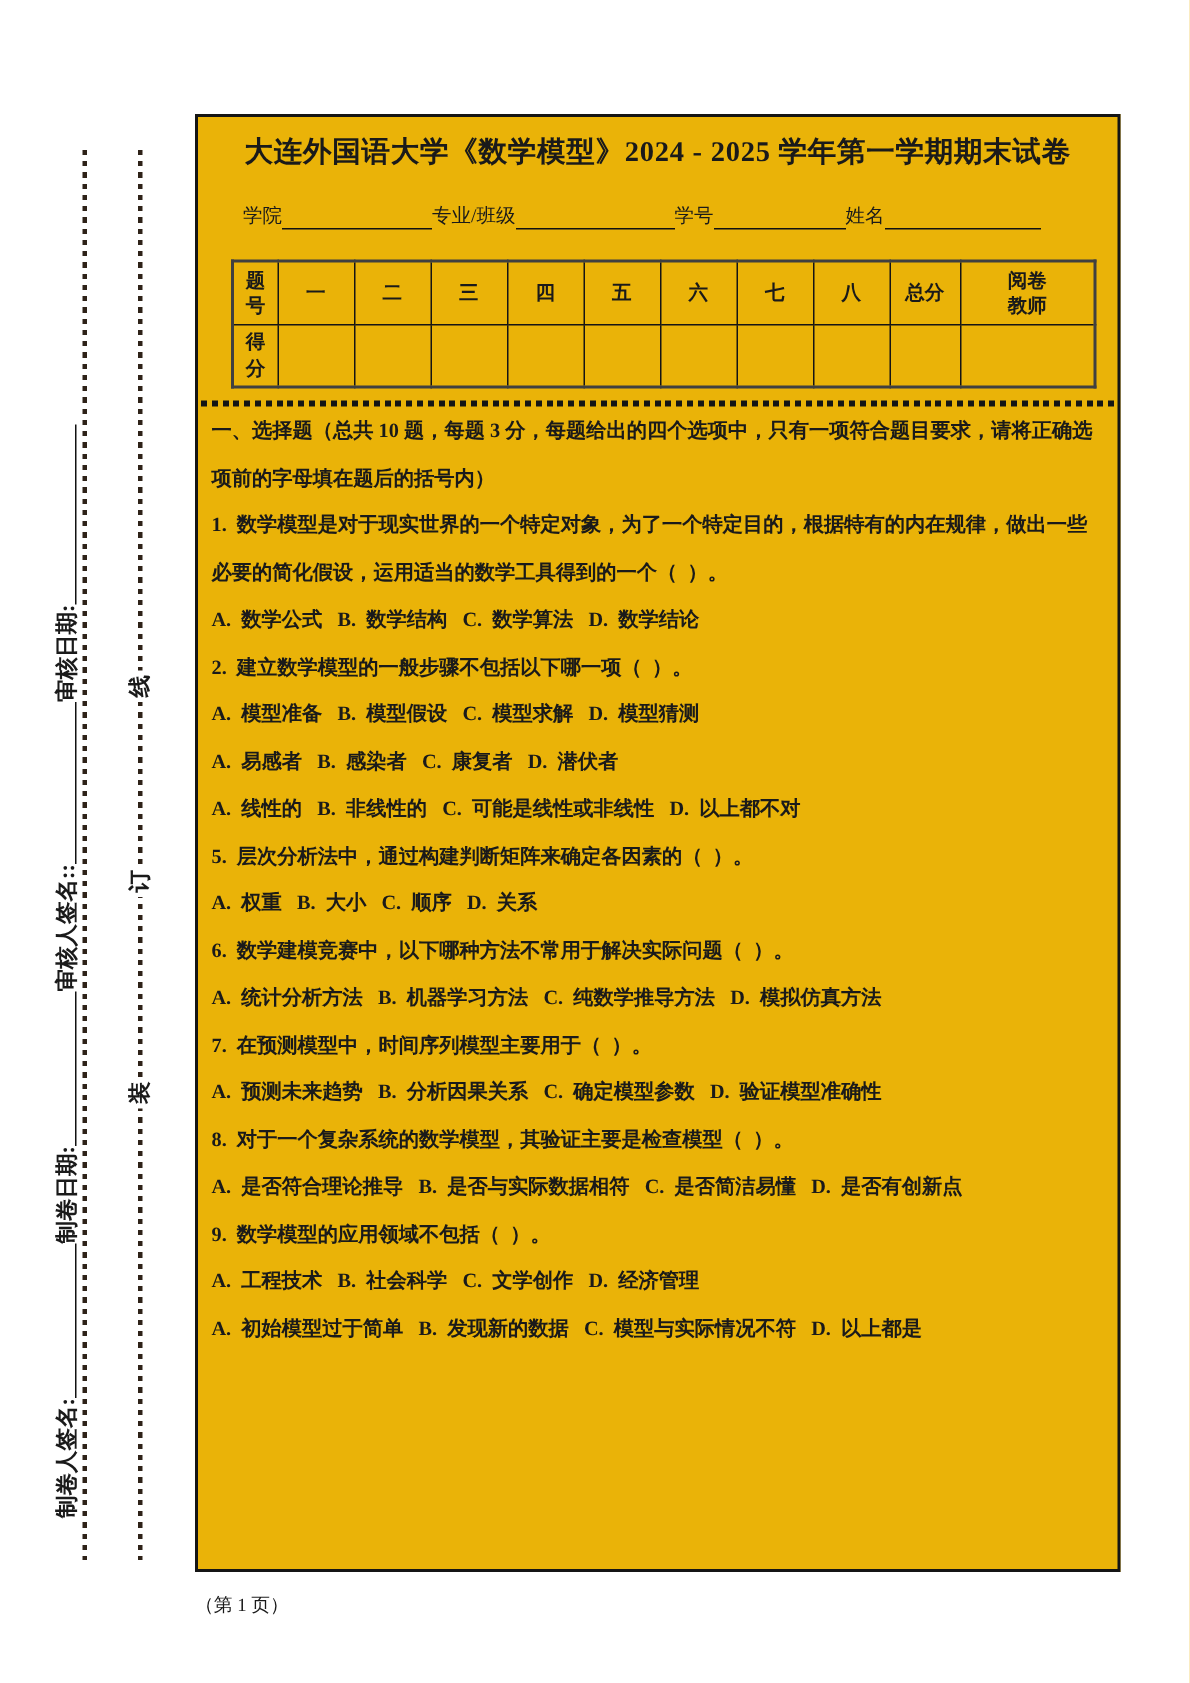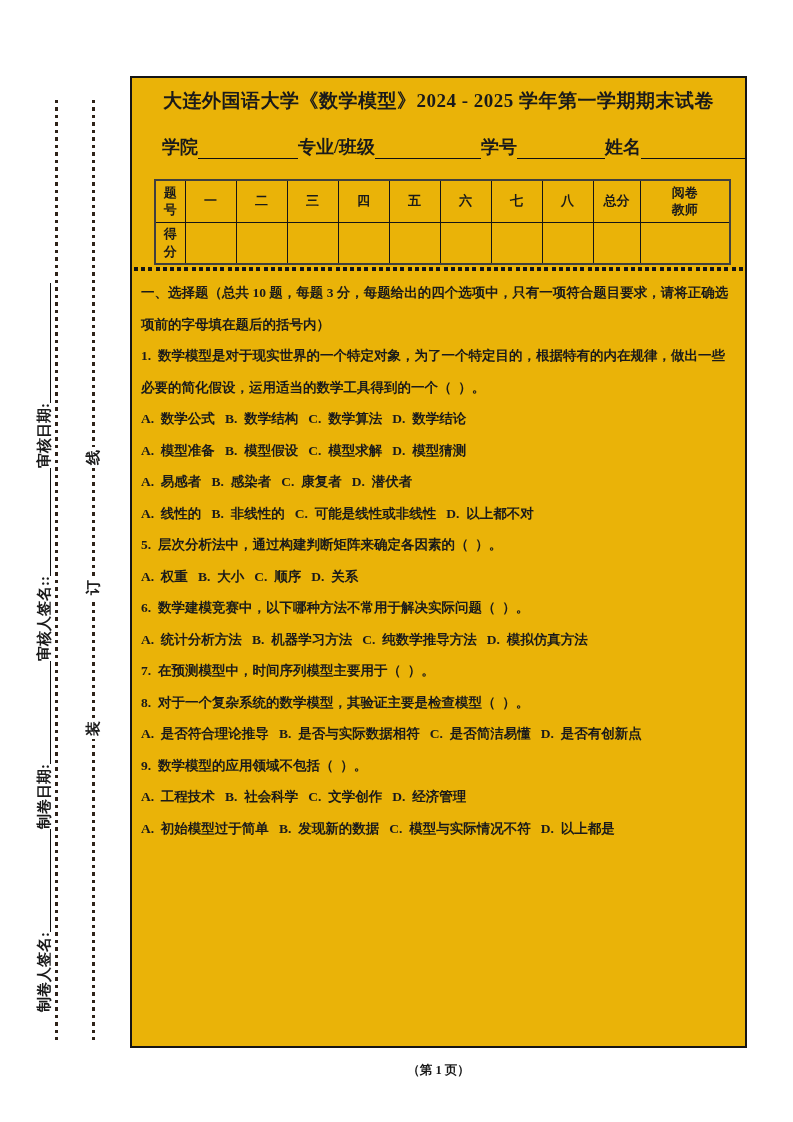--- a/index.html
+++ b/index.html
@@ -47,21 +47,21 @@
     width: 617px; height: 972px;
     border: 2px solid #151515; background: #eab308;
   }
   .title {
     margin-top: 10px; text-align: center;
     font-size: 19px; font-weight: 700; letter-spacing: 0.5px;
   }
   .fields {
     display: flex; align-items: flex-end;
     margin: 21px 20px 0 30px;
-    font-size: 18px; font-weight: 700;
+    font-size: 13px; font-weight: 400;
   }
   .fields .flabel { flex: 0 0 auto; }
   .fields .fblank {
     flex: 0 0 auto; height: 16px;
     border-bottom: 1.3px solid #111;
   }
   .b-college { width: 100px; }
   .b-major   { width: 106px; }
   .b-sid     { width: 88px;  }
   .b-name    { width: 104px; }
@@ -87,21 +87,21 @@
 
   .body-text {
     margin: 0 8px 0 9px; padding-top: 12px;
     font-size: 13.5px; font-weight: 600;
     line-height: 31.5px;
   }
   .body-text p { margin: 0; white-space: pre-wrap; }
 
   .footer {
     position: absolute; left: 130px; width: 617px; top: 1062px;
-    text-align: center; font-size: 12.5px; font-weight: 700;
+    text-align: left; font-size: 12.5px; font-weight: 400;
   }
 </style>
 </head>
 <body>
 
 <div class="page">
 
   <div class="margin-strip">
     <span class="mlabel">制卷人签名:</span>
     <span class="mblank" style="width:103px"></span>
@@ -179,33 +179,35 @@
       </table>
 
     <div class="dotted-sep"></div>
 
     <div class="body-text">
       <p>一、选择题（总共 10 题，每题 3 分，每题给出的四个选项中，只有一项符合题目要求，请将正确选项前的字母填在题后的括号内）</p>
 
       <p>1.  数学模型是对于现实世界的一个特定对象，为了一个特定目的，根据特有的内在规律，做出一些必要的简化假设，运用适当的数学工具得到的一个（  ）。</p>
       <p>A.  数学公式   B.  数学结构   C.  数学算法   D.  数学结论</p>
 
+      <p>2.  建立数学模型的一般步骤不包括以下哪一项（  ）。</p>
       <p>A.  模型准备   B.  模型假设   C.  模型求解   D.  模型猜测</p>
 
       <p>A.  易感者   B.  感染者   C.  康复者   D.  潜伏者</p>
 
       <p>A.  线性的   B.  非线性的   C.  可能是线性或非线性   D.  以上都不对</p>
 
       <p>5.  层次分析法中，通过构建判断矩阵来确定各因素的（  ）。</p>
       <p>A.  权重   B.  大小   C.  顺序   D.  关系</p>
 
       <p>6.  数学建模竞赛中，以下哪种方法不常用于解决实际问题（  ）。</p>
       <p>A.  统计分析方法   B.  机器学习方法   C.  纯数学推导方法   D.  模拟仿真方法</p>
 
       <p>7.  在预测模型中，时间序列模型主要用于（  ）。</p>
+      <p>A.  预测未来趋势   B.  分析因果关系   C.  确定模型参数   D.  验证模型准确性</p>
 
       <p>8.  对于一个复杂系统的数学模型，其验证主要是检查模型（  ）。</p>
       <p>A.  是否符合理论推导   B.  是否与实际数据相符   C.  是否简洁易懂   D.  是否有创新点</p>
 
       <p>9.  数学模型的应用领域不包括（  ）。</p>
       <p>A.  工程技术   B.  社会科学   C.  文学创作   D.  经济管理</p>
 
       <p>A.  初始模型过于简单   B.  发现新的数据   C.  模型与实际情况不符   D.  以上都是</p>
     </div>
   </div>

